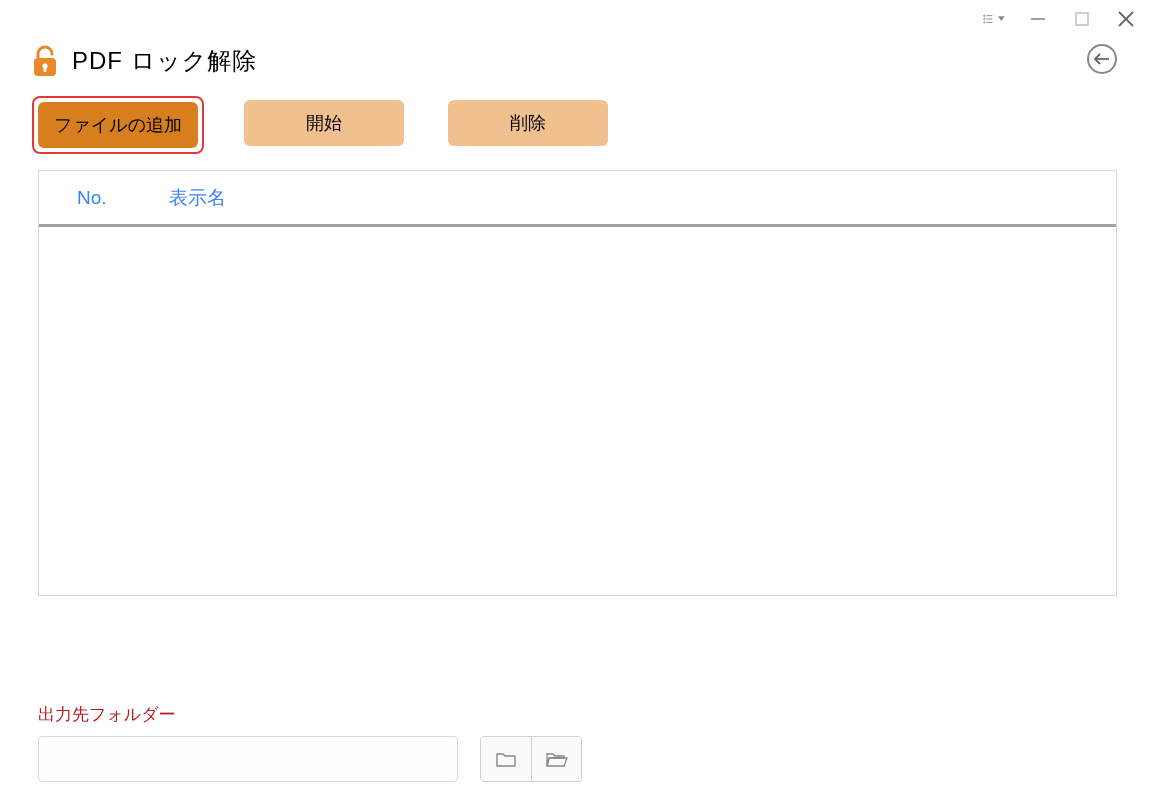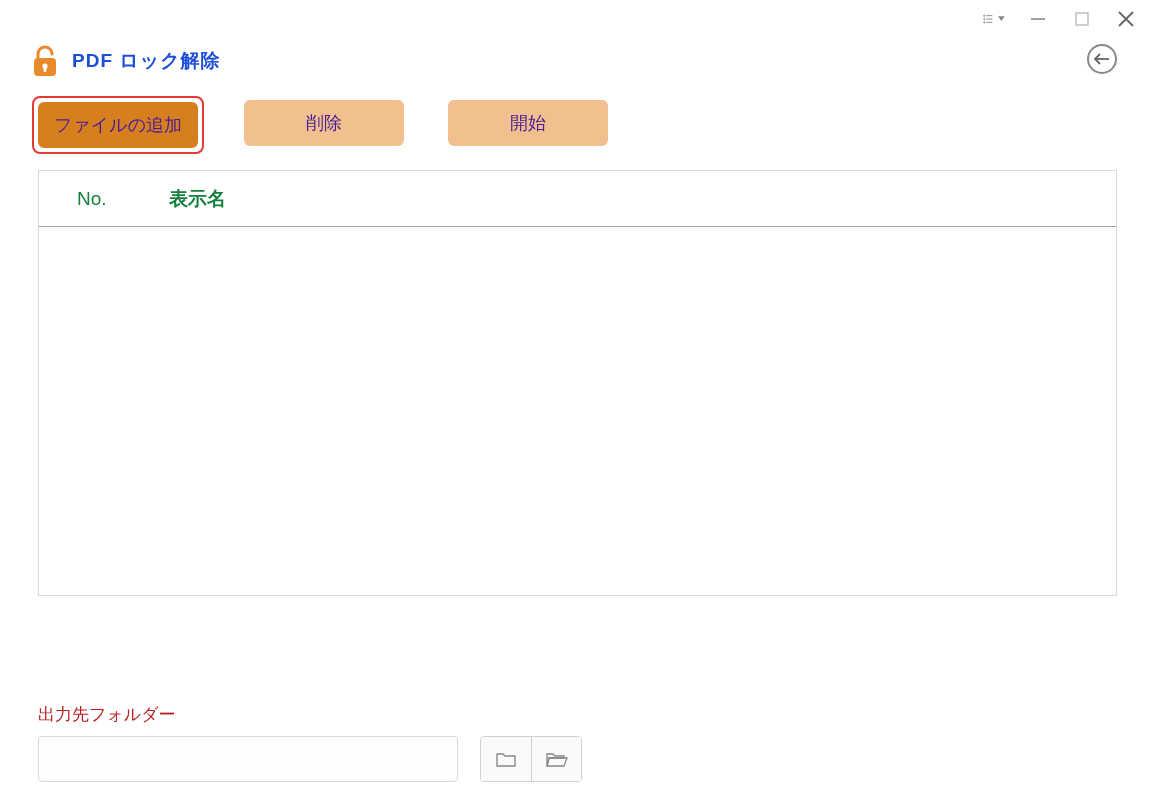--- a/index.html
+++ b/index.html
@@ -22,39 +22,39 @@
     .win-controls svg { display:block; }
     .menu-dd { display:flex; align-items:center; gap:2px; }
 
     
     .header {
       display:flex; align-items:center;
       padding:44px 36px 0 30px;
       position:relative;
     }
     .lock-icon { width:30px; height:34px; margin-right:12px; }
-    .title { font-size:19px; color:#1d4ed8; letter-spacing:1px;font-weight:bold; }
+    .title { font-size:24px; color:#000000; letter-spacing:1px; }
     .back-btn {
       position:absolute; right:38px; top:44px;
       width:30px; height:30px; border:2px solid #888; border-radius:50%;
       display:flex; align-items:center; justify-content:center;
       cursor:pointer;
     }
     .back-btn svg { display:block; }
 
     
     .toolbar {
       display:flex; gap:44px;
       padding:22px 0 0 36px;
     }
     .btn {
       width:160px; height:46px;
       border-radius:6px;
       display:flex; align-items:center; justify-content:center;
-      font-size:18px; color:#4c1d95; cursor:pointer;
+      font-size:18px; color:#000000; cursor:pointer;
       user-select:none;
     }
     .btn-primary {
       background:#d77f1f;
       border:2px solid #d77f1f;
     }
     .highlight-add {
       outline:2px solid #e53935;
       outline-offset:2px;
       padding:2px;
@@ -67,25 +67,25 @@
     
     .table {
       margin:20px 38px 0 38px;
       border:1px solid #d9d9d9;
       height:426px;
       display:flex; flex-direction:column;
     }
     .thead {
       display:flex; align-items:center;
       height:56px;
-      border-bottom:1px solid #a3a3a3;
-      font-size:19px; color:#15803d;
+      border-bottom:3px solid #a3a3a3;
+      font-size:19px; color:#3b82f6;
     }
     .col-no   { width:120px; padding-left:38px; }
-    .col-name { flex:1; padding-left:10px;font-weight:bold; }
+    .col-name { flex:1; padding-left:10px; }
     .col-stat { width:280px; text-align:center; }
     .tbody { flex:1; }
 
     
     .out-section {
       position:absolute; left:38px; bottom:18px;
       display:flex; flex-direction:column; gap:10px;
     }
     .out-label { font-size:17px; color:#b91c1c; }
     .out-row { display:flex; align-items:center; gap:22px; }
@@ -157,22 +157,22 @@
       <line x1="2" y1="6" x2="16" y2="6" stroke="#666" stroke-width="1.8"></line>
       <polyline points="7,1 2,6 7,11" fill="none" stroke="#666" stroke-width="1.8"></polyline>
     </svg>
   </div>
 </div>
 
 <div class="toolbar">
   <div class="highlight-add">
     <div class="btn btn-primary">ファイルの追加</div>
   </div>
+  <div class="btn btn-secondary">開始</div>
   <div class="btn btn-secondary">削除</div>
-  <div class="btn btn-secondary">開始</div>
 </div>
 
 <div class="table">
   <div class="thead">
     <div class="col-no">No.</div>
     <div class="col-name">表示名</div>
   </div>
   <div class="tbody"></div>
 </div>
 

